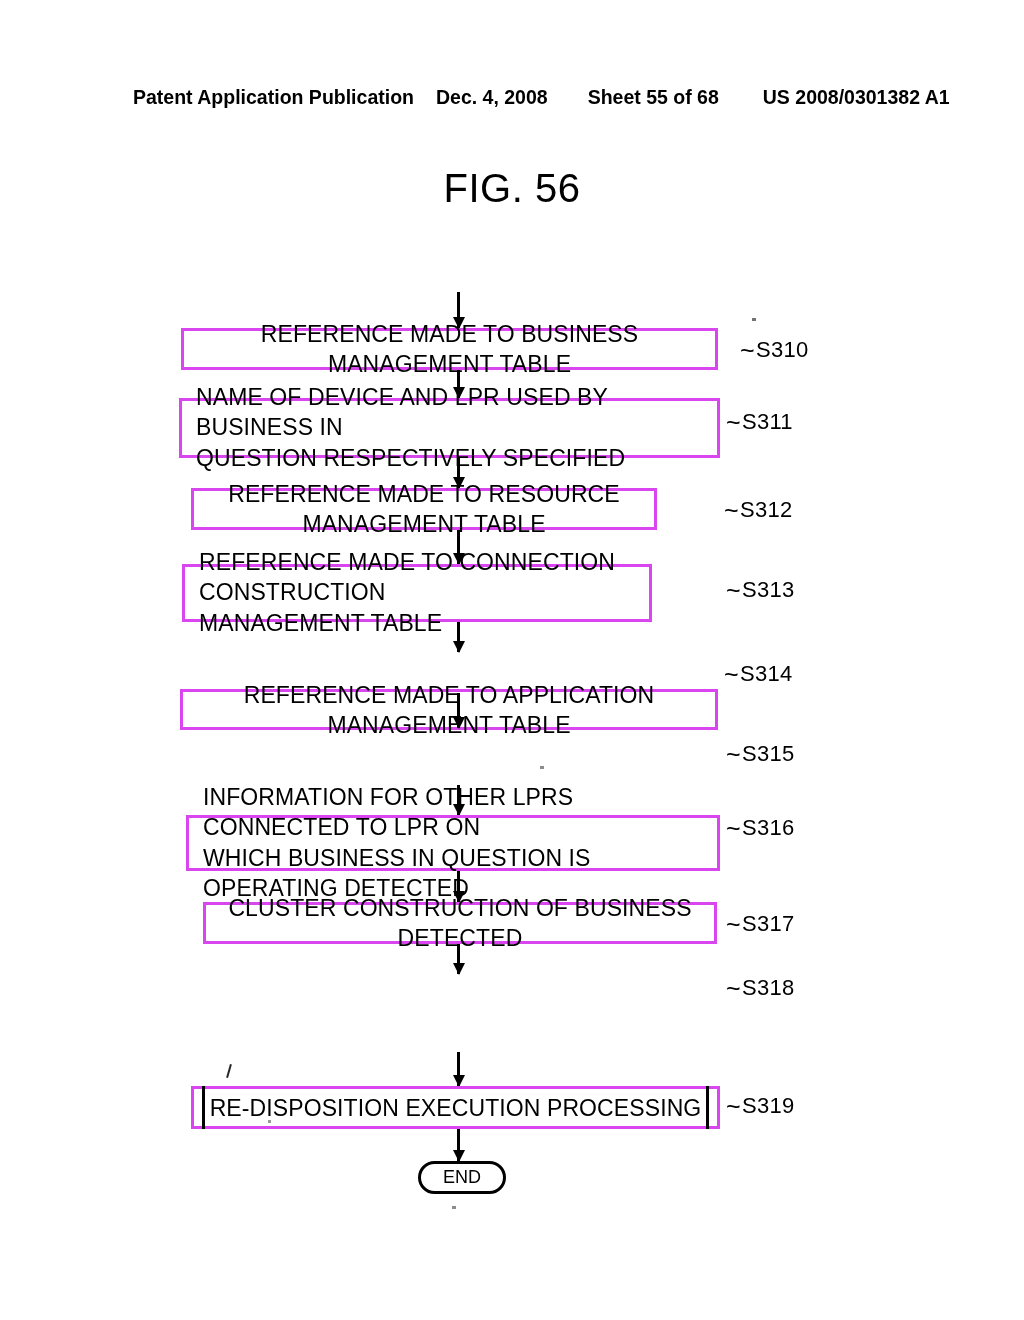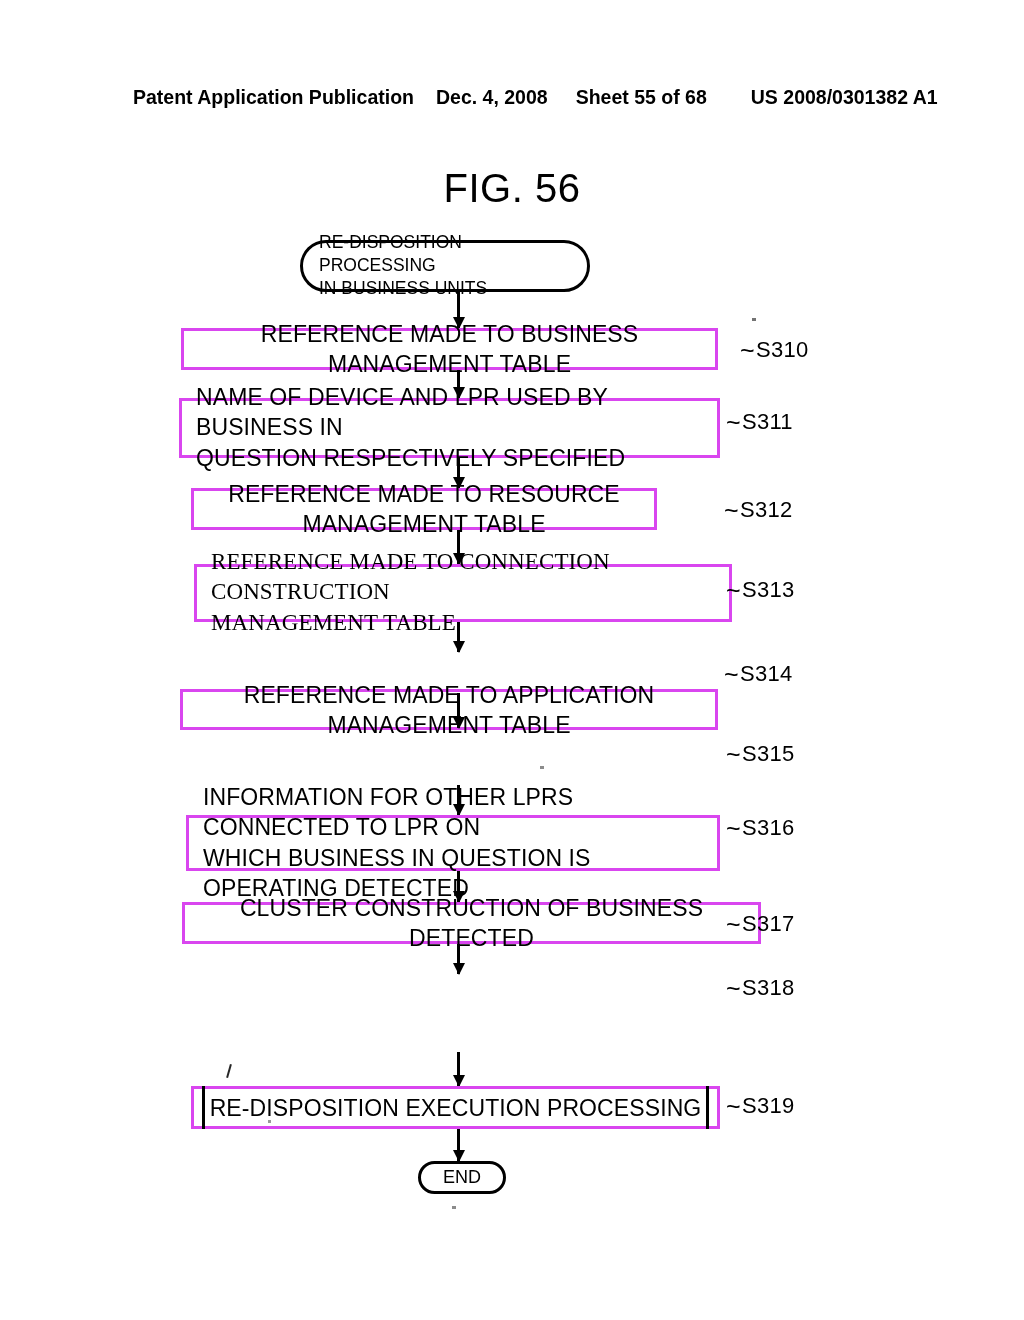--- a/index.html
+++ b/index.html
@@ -26,21 +26,21 @@
     height: 26px;
     font-family: Liberation Sans, sans-serif;
     font-weight: bold;
     font-size: 19.5px;
     white-space: nowrap;
     display: flex;
     align-items: baseline;
   }
   #page-header .hdr-pub   { }
   #page-header .hdr-date  { margin-left: 22px; }
-  #page-header .hdr-sheet { margin-left: 28px; }
+  #page-header .hdr-sheet { margin-left: 40px; }
   #page-header .hdr-num   { margin-left: 44px; }
 
   
   #figure-title {
     position: absolute;
     left: 0;
     top: 166px;
     width: 1024px;
     text-align: center;
     font-size: 40px;
@@ -174,24 +174,20 @@
   <span class="hdr-pub">Patent Application Publication</span>
   <span class="hdr-date">Dec. 4, 2008</span>
   <span class="hdr-sheet">Sheet 55 of 68</span>
   <span class="hdr-num">US 2008/0301382 A1</span>
 </div>
 
 <div id="figure-title">FIG. 56</div>
 
 <div id="flowchart">
 
-  <div class="terminator" style="left:300px; top:240px; width:290px; height:52px;">
-    <div class="txt">RE-DISPOSITION PROCESSING
-IN BUSINESS UNITS</div>
-  </div>
 
   <div class="arrow" style="top:292px; height:36px;"></div>
 
   <div class="node center" style="left:181px; top:328px; width:537px; height:42px;">
     <div class="txt">REFERENCE MADE TO BUSINESS MANAGEMENT TABLE</div>
   </div>
   <div class="step-label" style="left:716px; top:336px;margin-left:24px;">
     <span class="tilde">~</span><span>S310</span>
   </div>
 
@@ -209,21 +205,21 @@
 
   <div class="node center" style="left:191px; top:488px; width:466px; height:42px;">
     <div class="txt">REFERENCE MADE TO RESOURCE MANAGEMENT TABLE</div>
   </div>
   <div class="step-label" style="left:724px; top:496px;">
     <span class="tilde">~</span><span>S312</span>
   </div>
 
   <div class="arrow" style="top:530px; height:34px;"></div>
 
-  <div class="node" style="left:194px; top:564px; width:538px; height:58px;font-family:Liberation Serif, serif;">
+  <div class="node" style="left:182px; top:564px; width:470px; height:58px;">
     <div class="txt">REFERENCE MADE TO CONNECTION CONSTRUCTION
 MANAGEMENT TABLE</div>
   </div>
   <div class="step-label" style="left:726px; top:576px;">
     <span class="tilde">~</span><span>S313</span>
   </div>
 
   <div class="arrow" style="top:622px; height:30px;"></div>
 
   <div class="node center" style="left:180px; top:652px; width:538px; height:41px;margin-top:37px;">
@@ -244,21 +240,21 @@
   <div class="node" style="left:186px; top:815px; width:534px; height:56px;">
     <div class="txt">INFORMATION FOR OTHER LPRS CONNECTED TO LPR ON
 WHICH BUSINESS IN QUESTION IS OPERATING DETECTED</div>
   </div>
   <div class="step-label" style="left:726px; top:814px;">
     <span class="tilde">~</span><span>S316</span>
   </div>
 
   <div class="arrow" style="top:871px; height:31px;"></div>
 
-  <div class="node center" style="left:182px; top:902px; width:579px; height:42px;">
+  <div class="node center" style="left:203px; top:902px; width:514px; height:42px;">
     <div class="txt">CLUSTER CONSTRUCTION OF BUSINESS DETECTED</div>
   </div>
   <div class="step-label" style="left:726px; top:910px;">
     <span class="tilde">~</span><span>S317</span>
   </div>
 
   <div class="arrow" style="top:944px; height:30px;"></div>
 
   <div class="step-label" style="left:726px; top:974px;">
     <span class="tilde">~</span><span>S318</span>

